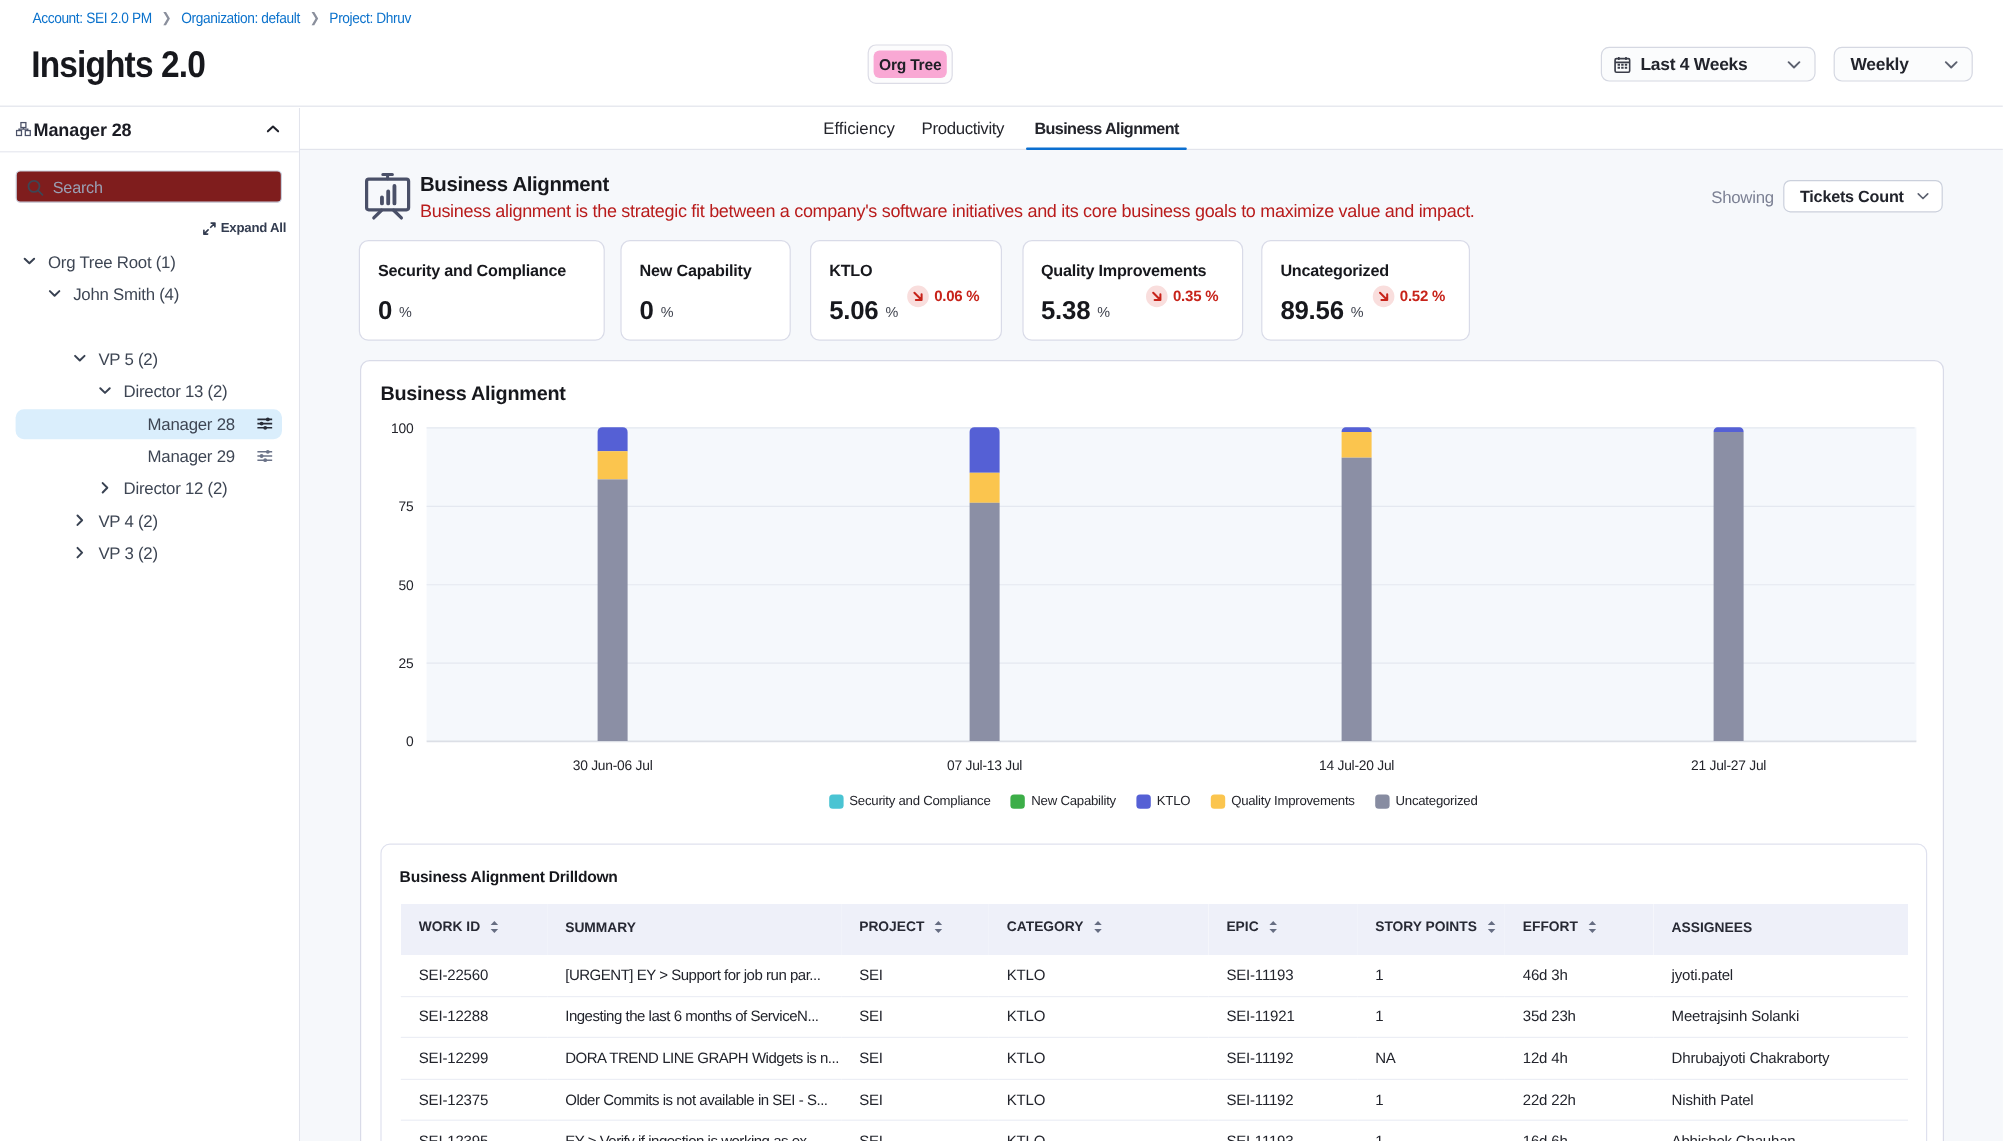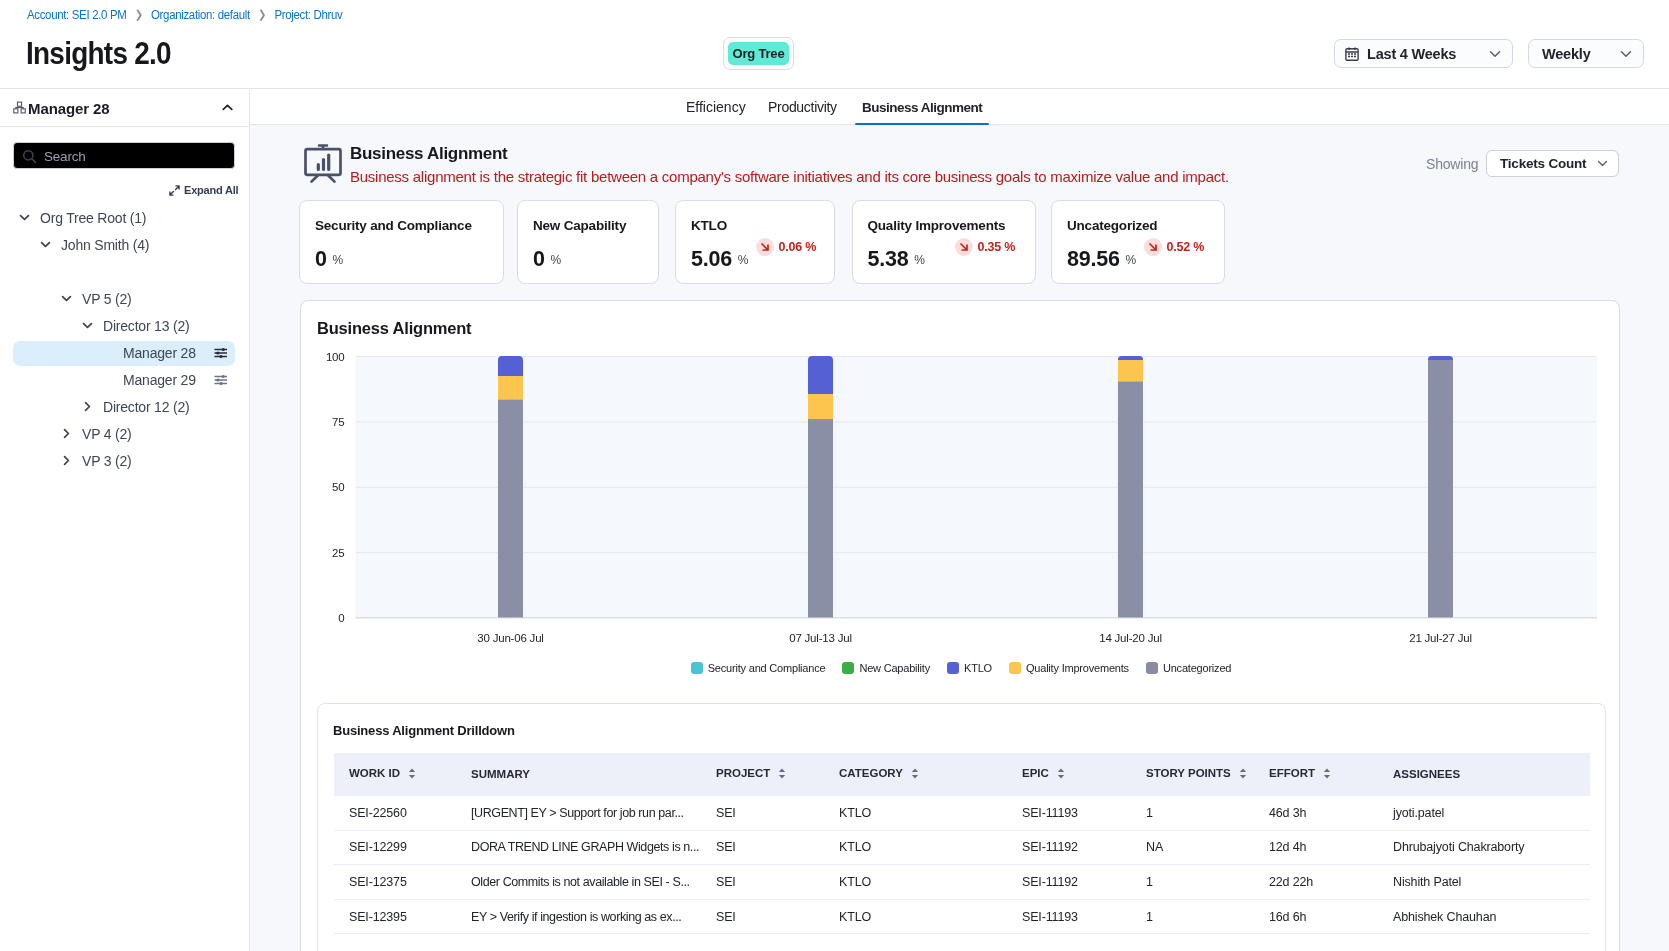--- a/index.html
+++ b/index.html
@@ -6,32 +6,32 @@
 html,body { width:1669px; height:951px; overflow:hidden; background:#fff;
   font-family:"Liberation Sans", sans-serif; color:#1d1e25; letter-spacing:-0.2px; }
 .abs { position:absolute; }
 
 
 #header { position:absolute; top:0; left:0; width:1669px; height:89px; background:#fff; border-bottom:1px solid #e2e4ec; }
 .crumbs { position:absolute; left:27px; top:8px; font-size:12.5px; color:#0b72cc; letter-spacing:-0.35px; transform:scaleX(0.915); transform-origin:left; }
 .crumbs-sep { color:#8a8f9c; font-size:11px; padding:0 9px; position:relative; top:-1px; }
 #title { position:absolute; left:26px; top:36px; font-size:31px; font-weight:bold; color:#17181d; letter-spacing:-0.8px; transform:scaleX(0.9); transform-origin:left; }
 #orgtree-outer { position:absolute; left:723px; top:37px; width:71px; height:33px; background:#fcfcfd; border:1px solid #dcdce6; border-radius:7px; }
-#orgtree-inner { position:absolute; left:4px; top:4px; right:4px; bottom:4px; background:#5eead4; border-radius:5px; font-size:13px; font-weight:bold; color:#1f2027; display:flex; align-items:center; justify-content:center; }
+#orgtree-inner { position:absolute; left:4px; top:4px; right:4px; bottom:4px; background:#f9a8d4; border-radius:5px; font-size:13px; font-weight:bold; color:#1f2027; display:flex; align-items:center; justify-content:center; }
 .hdr-select { position:absolute; background:#fbfcfd; border:1px solid #d5d8e2; border-radius:7px; display:flex; align-items:center; font-size:14.5px; font-weight:bold; color:#22242c; }
 #sel-weeks { left:1334px; top:39px; width:179px; height:29px; padding-left:10px; }
 #sel-weekly { left:1528px; top:39px; width:116px; height:29px; padding-left:13px; }
 .chev { margin-left:auto; }
 
 
 #sidebar { position:absolute; left:0; top:90px; width:249px; height:861px; background:#fff; }
 #sbborder { position:absolute; left:249px; top:90px; width:1px; height:861px; background:#e2e4ec; }
 #sb-head { position:absolute; left:0; top:0; width:249px; height:37px; border-bottom:1px solid #e6e8ef; }
 #sb-head .t { position:absolute; left:28px; top:10px; font-size:15px; font-weight:bold; color:#1b1c24; letter-spacing:-0.1px; }
-#sb-search { position:absolute; left:13px; top:52px; width:222px; height:27px; border:1px solid #c9cfdd; border-radius:4px; background:#000000; }
+#sb-search { position:absolute; left:13px; top:52px; width:222px; height:27px; border:1px solid #c9cfdd; border-radius:4px; background:#7f1d1d; }
 #sb-search .ph { position:absolute; left:30px; top:6px; font-size:13.5px; color:#9aa0b4; }
 #expand-all { position:absolute; left:184px; top:93.5px; font-size:11px; color:#333c50; font-weight:bold; letter-spacing:-0.2px; }
 .trow { position:absolute; left:0; width:249px; height:27px; font-size:14px; color:#3e4654; }
 .trow .lbl { position:absolute; top:5px; }
 .tchev { position:absolute; top:9px; }
 #hl { position:absolute; left:13px; top:251px; width:222px; height:25px; background:#daeefc; border-radius:7px; }
 
 
 #tabbar { position:absolute; left:250px; top:90px; width:1419px; height:35px; background:#fff; border-bottom:1px solid #e2e4ec; }
 .tab { position:absolute; top:9px; font-size:14px; color:#23242b; letter-spacing:-0.2px; }
@@ -347,20 +347,30 @@
         <tbody>
           <tr>
               <td>SEI-22560</td>
               <td>[URGENT] EY &gt; Support for job run par...</td>
               <td>SEI</td>
               <td>KTLO</td>
               <td>SEI-11193</td>
               <td>1</td>
               <td>46d 3h</td>
               <td>jyoti.patel</td>
+            </tr>
+          <tr>
+              <td>SEI-12288</td>
+              <td>Ingesting the last 6 months of ServiceN...</td>
+              <td>SEI</td>
+              <td>KTLO</td>
+              <td>SEI-11921</td>
+              <td>1</td>
+              <td>35d 23h</td>
+              <td>Meetrajsinh Solanki</td>
             </tr>
           <tr>
               <td>SEI-12299</td>
               <td>DORA TREND LINE GRAPH Widgets is n...</td>
               <td>SEI</td>
               <td>KTLO</td>
               <td>SEI-11192</td>
               <td>NA</td>
               <td>12d 4h</td>
               <td>Dhrubajyoti Chakraborty</td>

